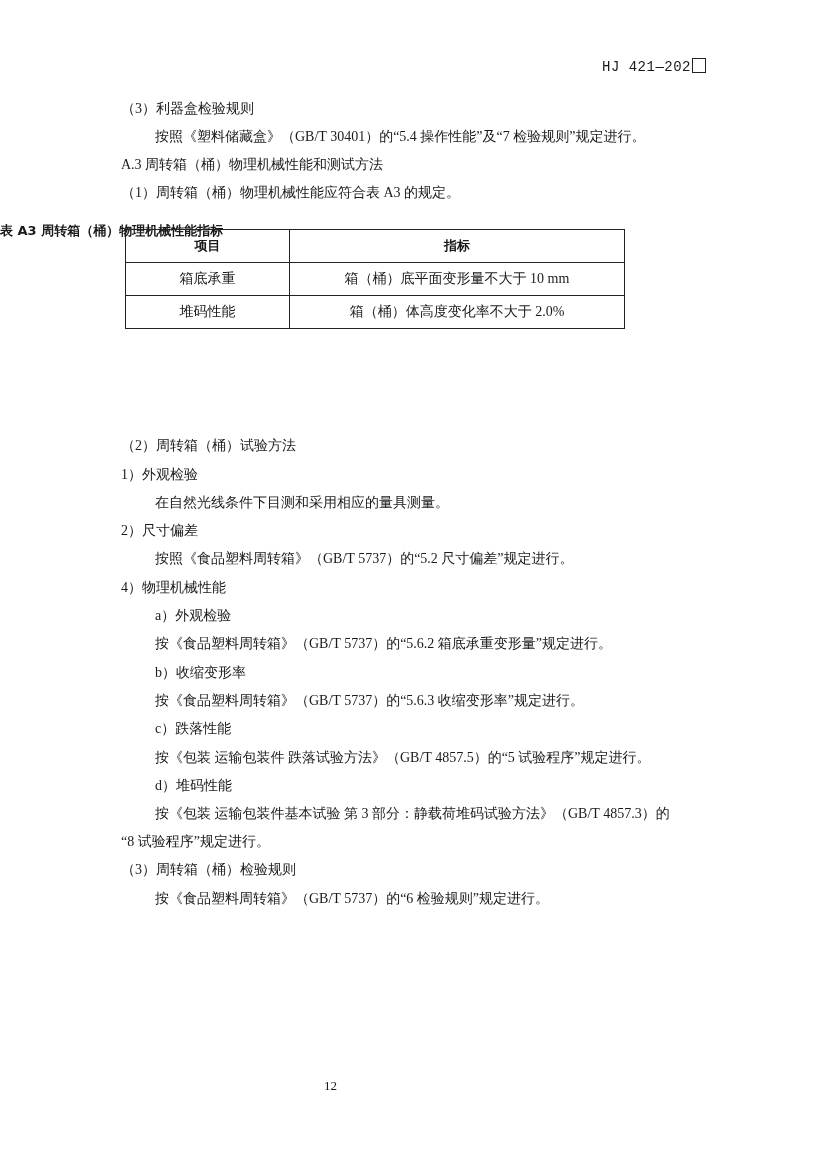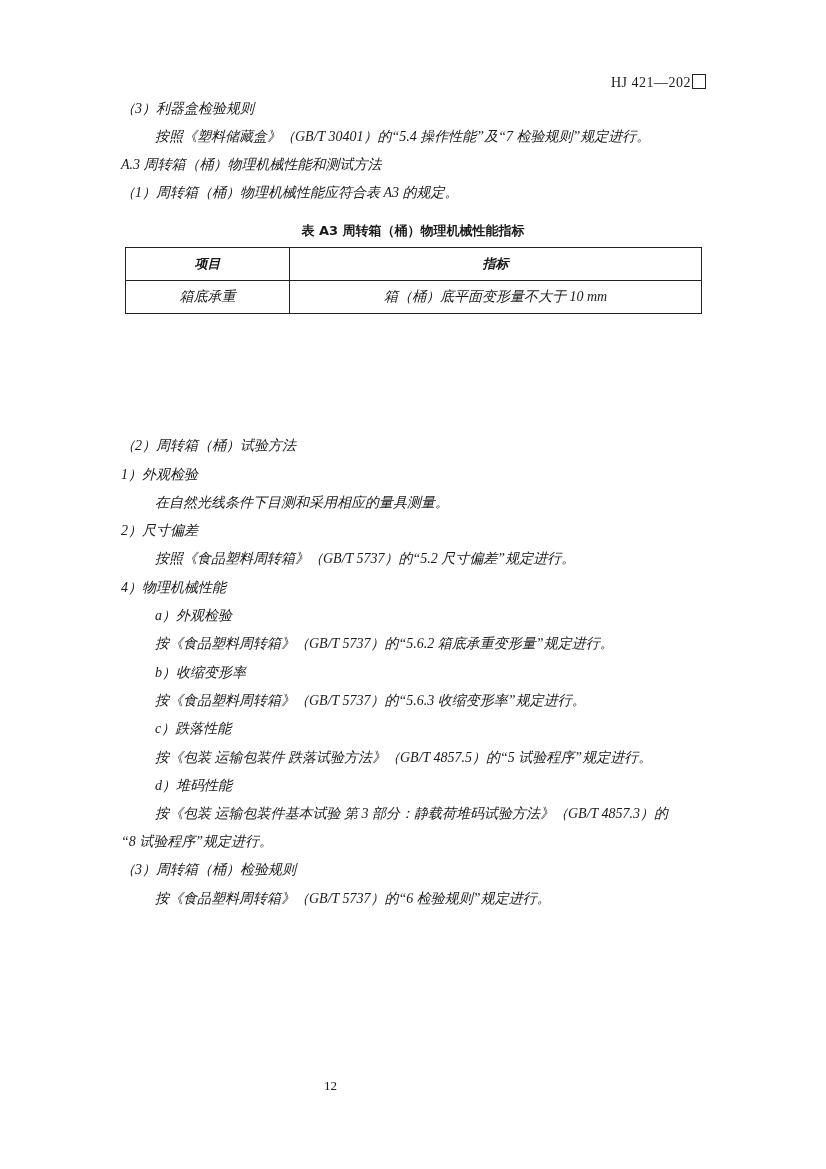--- a/index.html
+++ b/index.html
@@ -1,26 +1,26 @@
 <!DOCTYPE html>
 <html><head>
 <meta charset="utf-8">
 <style>
   html, body { margin: 0; padding: 0; background: #ffffff; }
   body { width: 826px; height: 1169px; position: relative; overflow: hidden;
          font-family: "Liberation Serif", "DejaVu Serif", serif; color: #1a1a1a; }
-  .header { position: absolute; top: 58px; right: 120px; font-family: Liberation Serif, serif;
-            font-size: 14px; letter-spacing: 0.5px; margin-top: 16px; }
+  .header { position: absolute; top: 58px; right: 120px; font-family: Liberation Mono, monospace;
+            font-size: 14px; letter-spacing: 0.5px; }
   .header .box { display: inline-block; width: 12px; height: 13px; border: 1px solid #222; vertical-align: -2px; margin-left: 1px; }
-  .line { position: absolute; font-size: 14px; line-height: 18px; white-space: nowrap; font-style: italic; }
+  .line { position: absolute; font-size: 14px; line-height: 18px; white-space: nowrap; }
   .l0 { left: 121px; }
   .l1 { left: 155px; }
-  .caption { position: absolute; top: 222px; left: 0; width: 826px; text-align: center;
+  .caption { position: absolute; top: 222px; left: 0; width: 826px; text-align: left;
              font-family: "DejaVu Sans", "Liberation Sans", sans-serif; font-weight: bold; font-size: 13px; }
-  table.spec { position: absolute; top: 247px; left: 125px; width: 577px; border-collapse: collapse; font-style: italic; }
+  table.spec { position: absolute; top: 229px; left: 125px; width: 500px; border-collapse: collapse; }
   table.spec td, table.spec th { border: 1px solid #222; height: 32px; padding: 0; text-align: center; font-size: 14px; font-weight: normal; }
   table.spec th { font-family: "DejaVu Sans", "Liberation Sans", sans-serif; font-weight: bold; font-size: 13px; }
   table.spec col.c1 { width: 164px; }
   table.spec tr.head { border-top: 1.5px solid #111; }
   .pageno { position: absolute; top: 1078px; left: 0; width: 661px; text-align: center; font-size: 13px; }
 </style>
 </head>
 <body>
 
 <div class="header"><span>HJ 421—202</span><span class="box"></span></div>
@@ -41,20 +41,24 @@
     </colgroup>
   <tbody>
       <tr class="head">
     <th>项目</th>
     <th>指标</th>
   </tr>
   <tr>
     <td>箱底承重</td>
     <td>箱（桶）底平面变形量不大于 10 mm</td>
   </tr>
+  <tr>
+    <td>堆码性能</td>
+    <td>箱（桶）体高度变化率不大于 2.0%</td>
+  </tr>
 </tbody>
   </table>
 
 <div>
   <div class="line l0" style="top:437px">（2）周转箱（桶）试验方法</div>
   <div class="line l0" style="top:466px">1）外观检验</div>
   <div class="line l1" style="top:494px">在自然光线条件下目测和采用相应的量具测量。</div>
   <div class="line l0" style="top:522px">2）尺寸偏差</div>
   <div class="line l1" style="top:550px">按照《食品塑料周转箱》（GB/T 5737）的“5.2 尺寸偏差”规定进行。</div>
   <div class="line l0" style="top:579px">4）物理机械性能</div>

